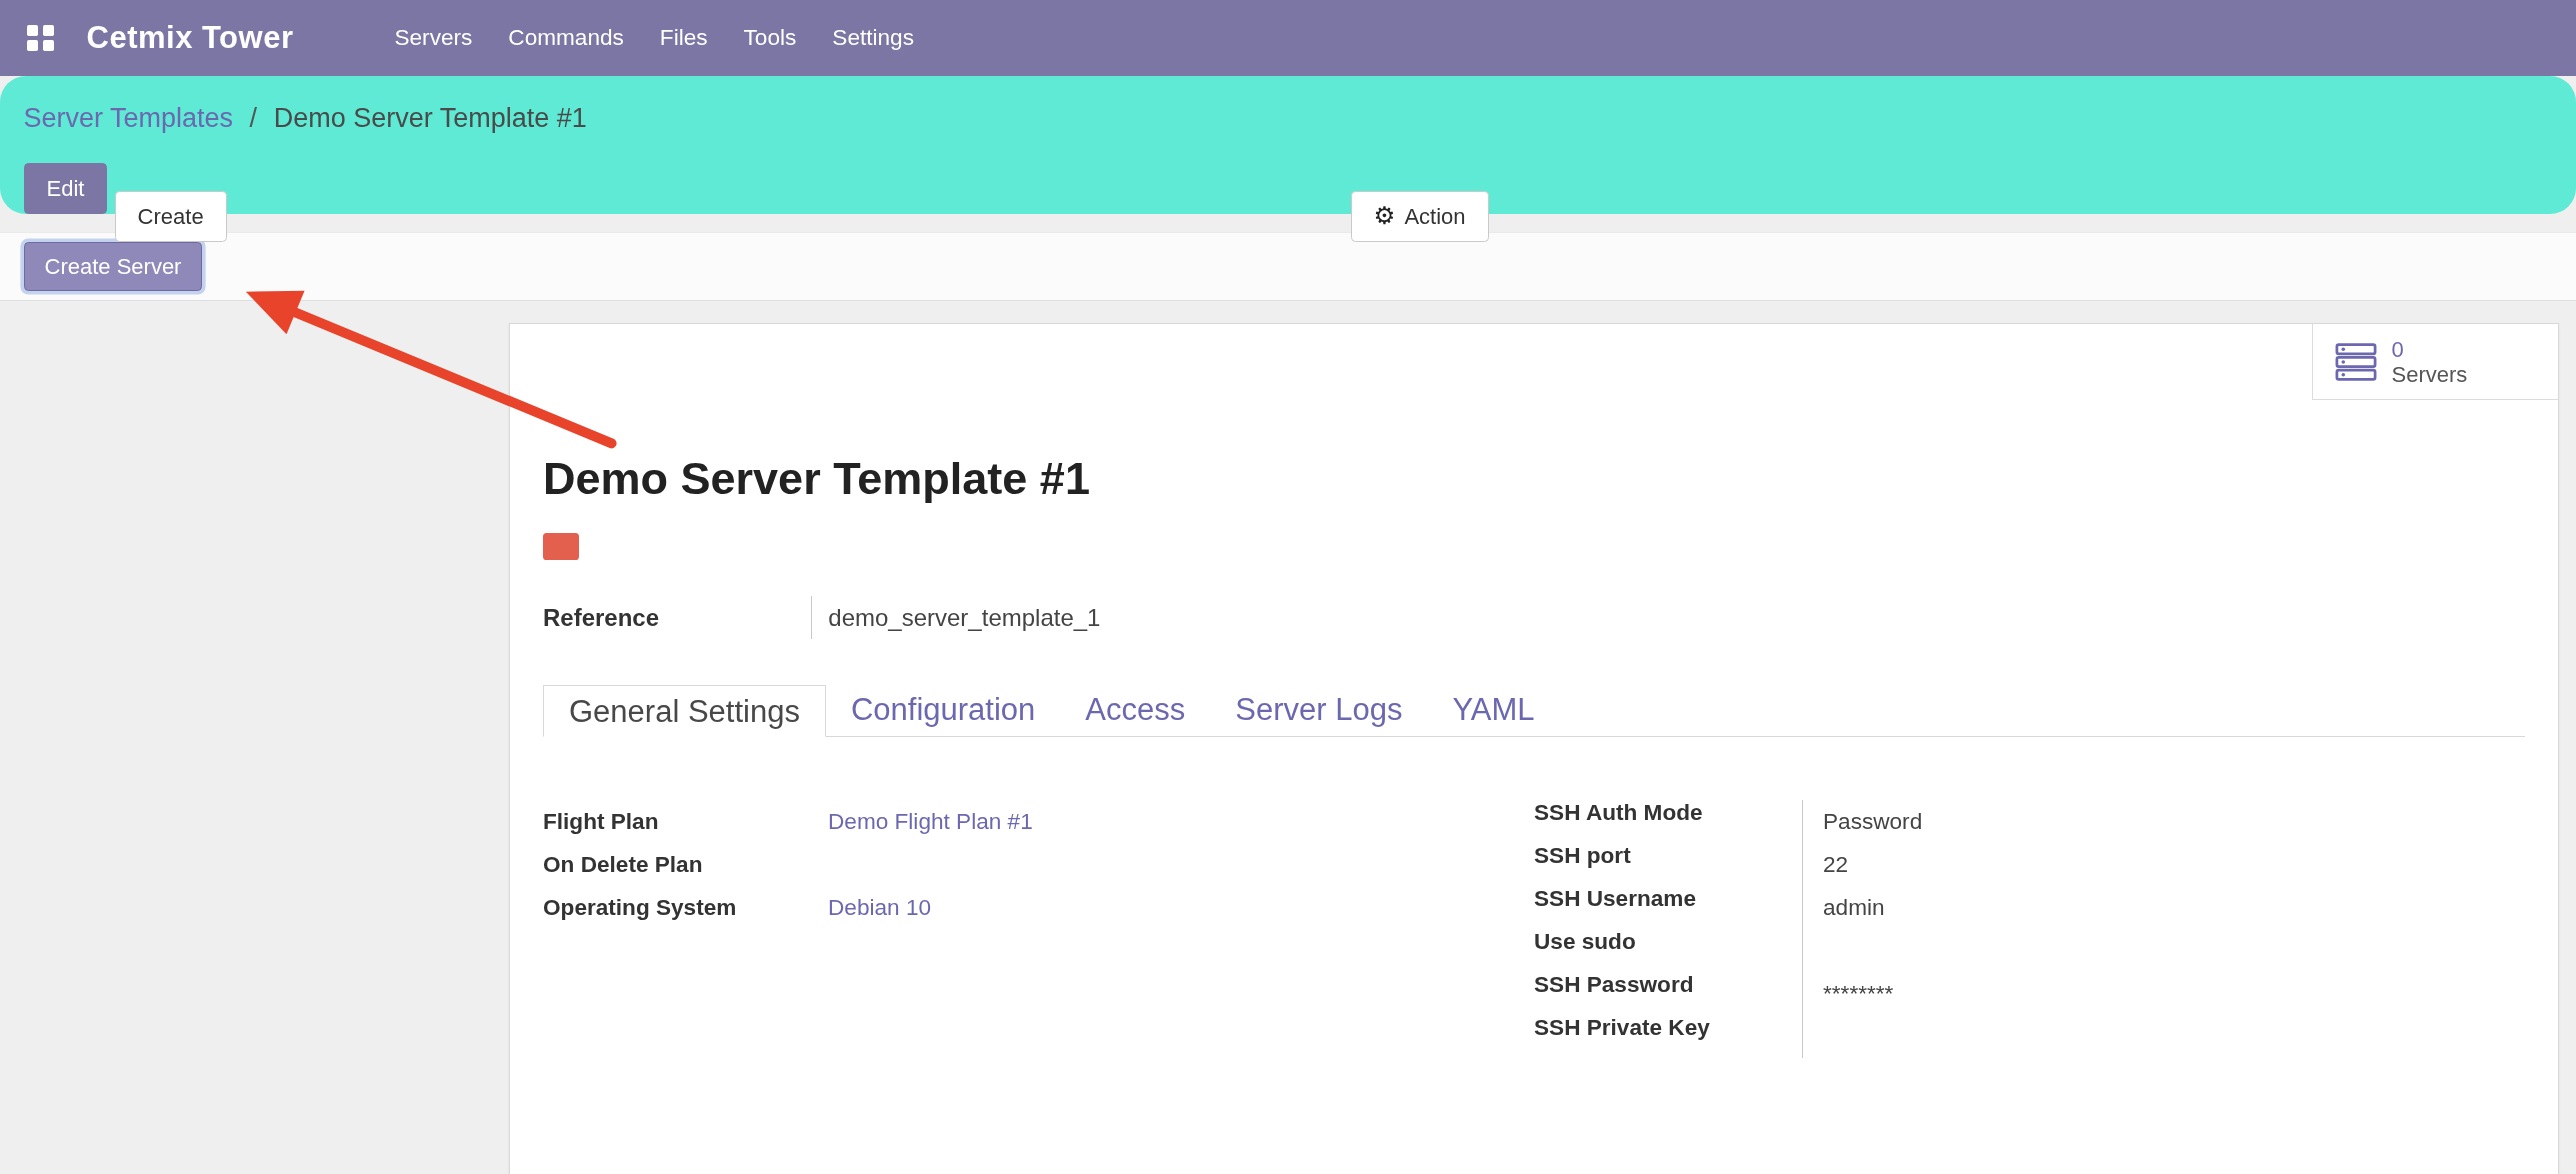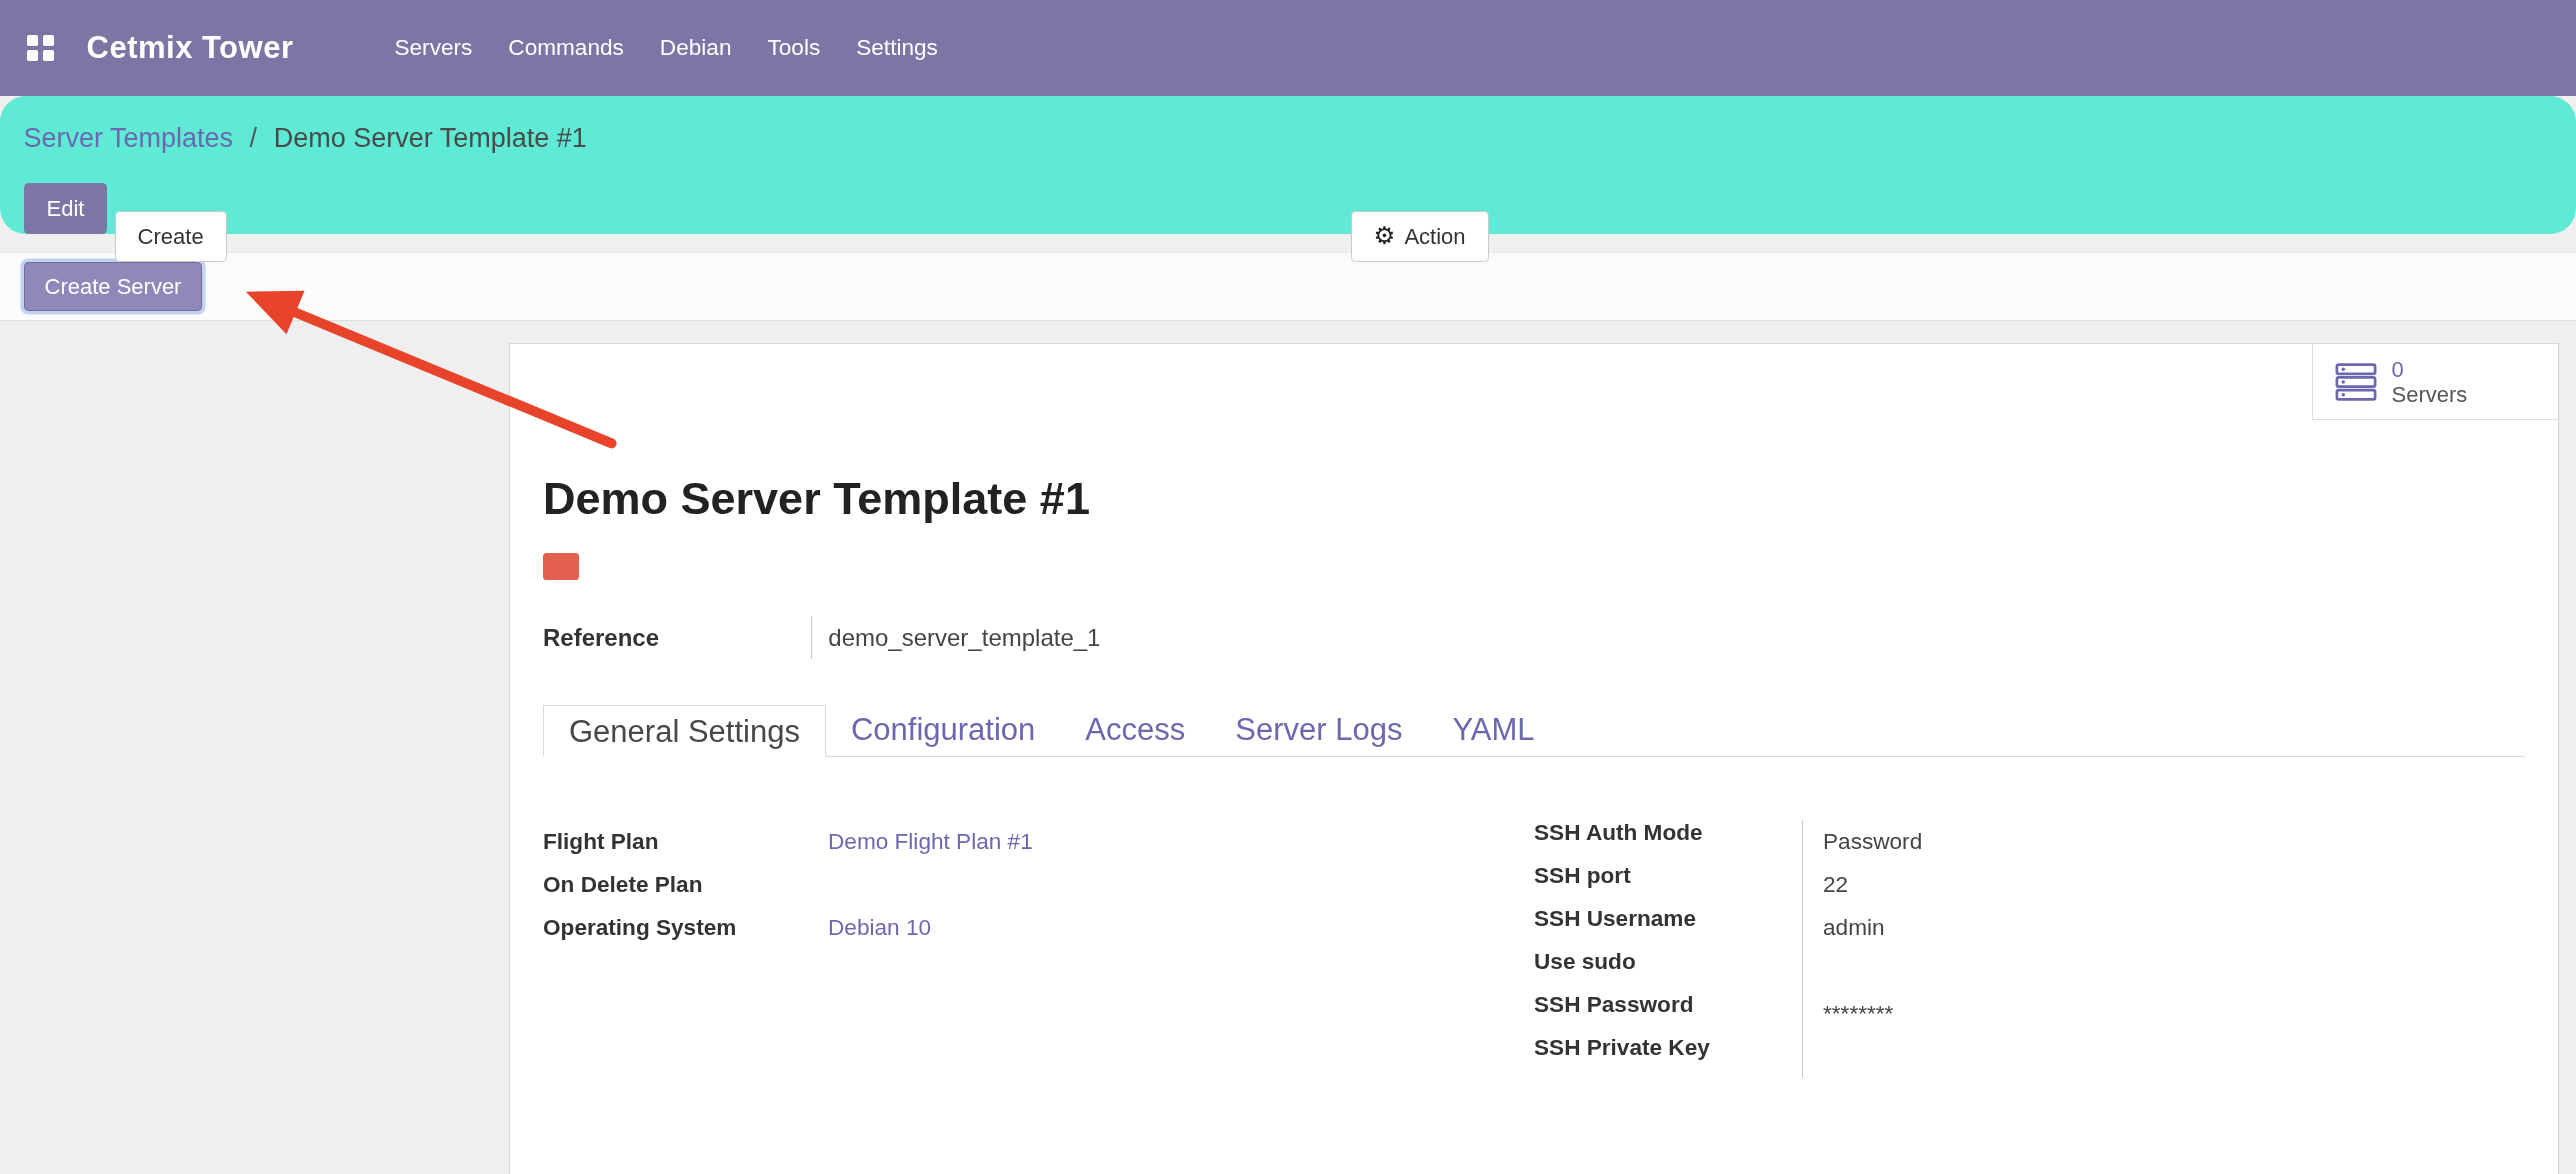--- a/index.html
+++ b/index.html
@@ -10,21 +10,21 @@
     --arrow:#e8432b;
   }
   *{box-sizing:border-box;}
   body{margin:0;background:#e9e9e9;}
   .page{
     position:relative;width:2576px;height:1174px;overflow:hidden;
     background:#efefef;font-family:"Liberation Sans","DejaVu Sans",sans-serif;
     color:#333;
   }
   
-  .navbar{height:96px;background:var(--navbar);display:flex;align-items:center;
+  .navbar{height:76px;background:var(--navbar);display:flex;align-items:center;
     padding:0 27px;color:#fff;}
   .apps-icon{display:grid;grid-template-columns:11px 11px;grid-gap:4.5px;gap:4.5px;
     margin-right:33px;cursor:pointer;}
   .apps-icon i{width:11px;height:11px;background:#fff;border-radius:1.8px;display:block;}
   .brand{font-size:31px;font-weight:700;letter-spacing:0.5px;cursor:pointer;}
   .nav-menu{display:flex;gap:36px;margin-left:101px;font-size:22.6px;}
   .nav-menu a{color:#fff;text-decoration:none;cursor:pointer;white-space:nowrap;}
   
   .control-panel{background:#5eead4;padding:22px 23.5px 0 23.5px;border-radius:26px;}
   .breadcrumb{font-size:27px;line-height:40px;color:#4a4a4a;}
@@ -100,21 +100,21 @@
     <div class="apps-icon">
       <i></i>
         <i></i>
         <i></i>
         <i></i>
     </div>
     <div class="brand">Cetmix Tower</div>
     <div class="nav-menu">
       <a>Servers</a>
       <a>Commands</a>
-      <a>Debian</a>
+      <a>Files</a>
       <a>Tools</a>
       <a>Settings</a>
     </div>
   </nav>
 
   <div class="control-panel">
     <div class="breadcrumb">
       <a>Server Templates</a>
       <span class="sep-char">/</span>
       <span>Demo Server Template #1</span>

